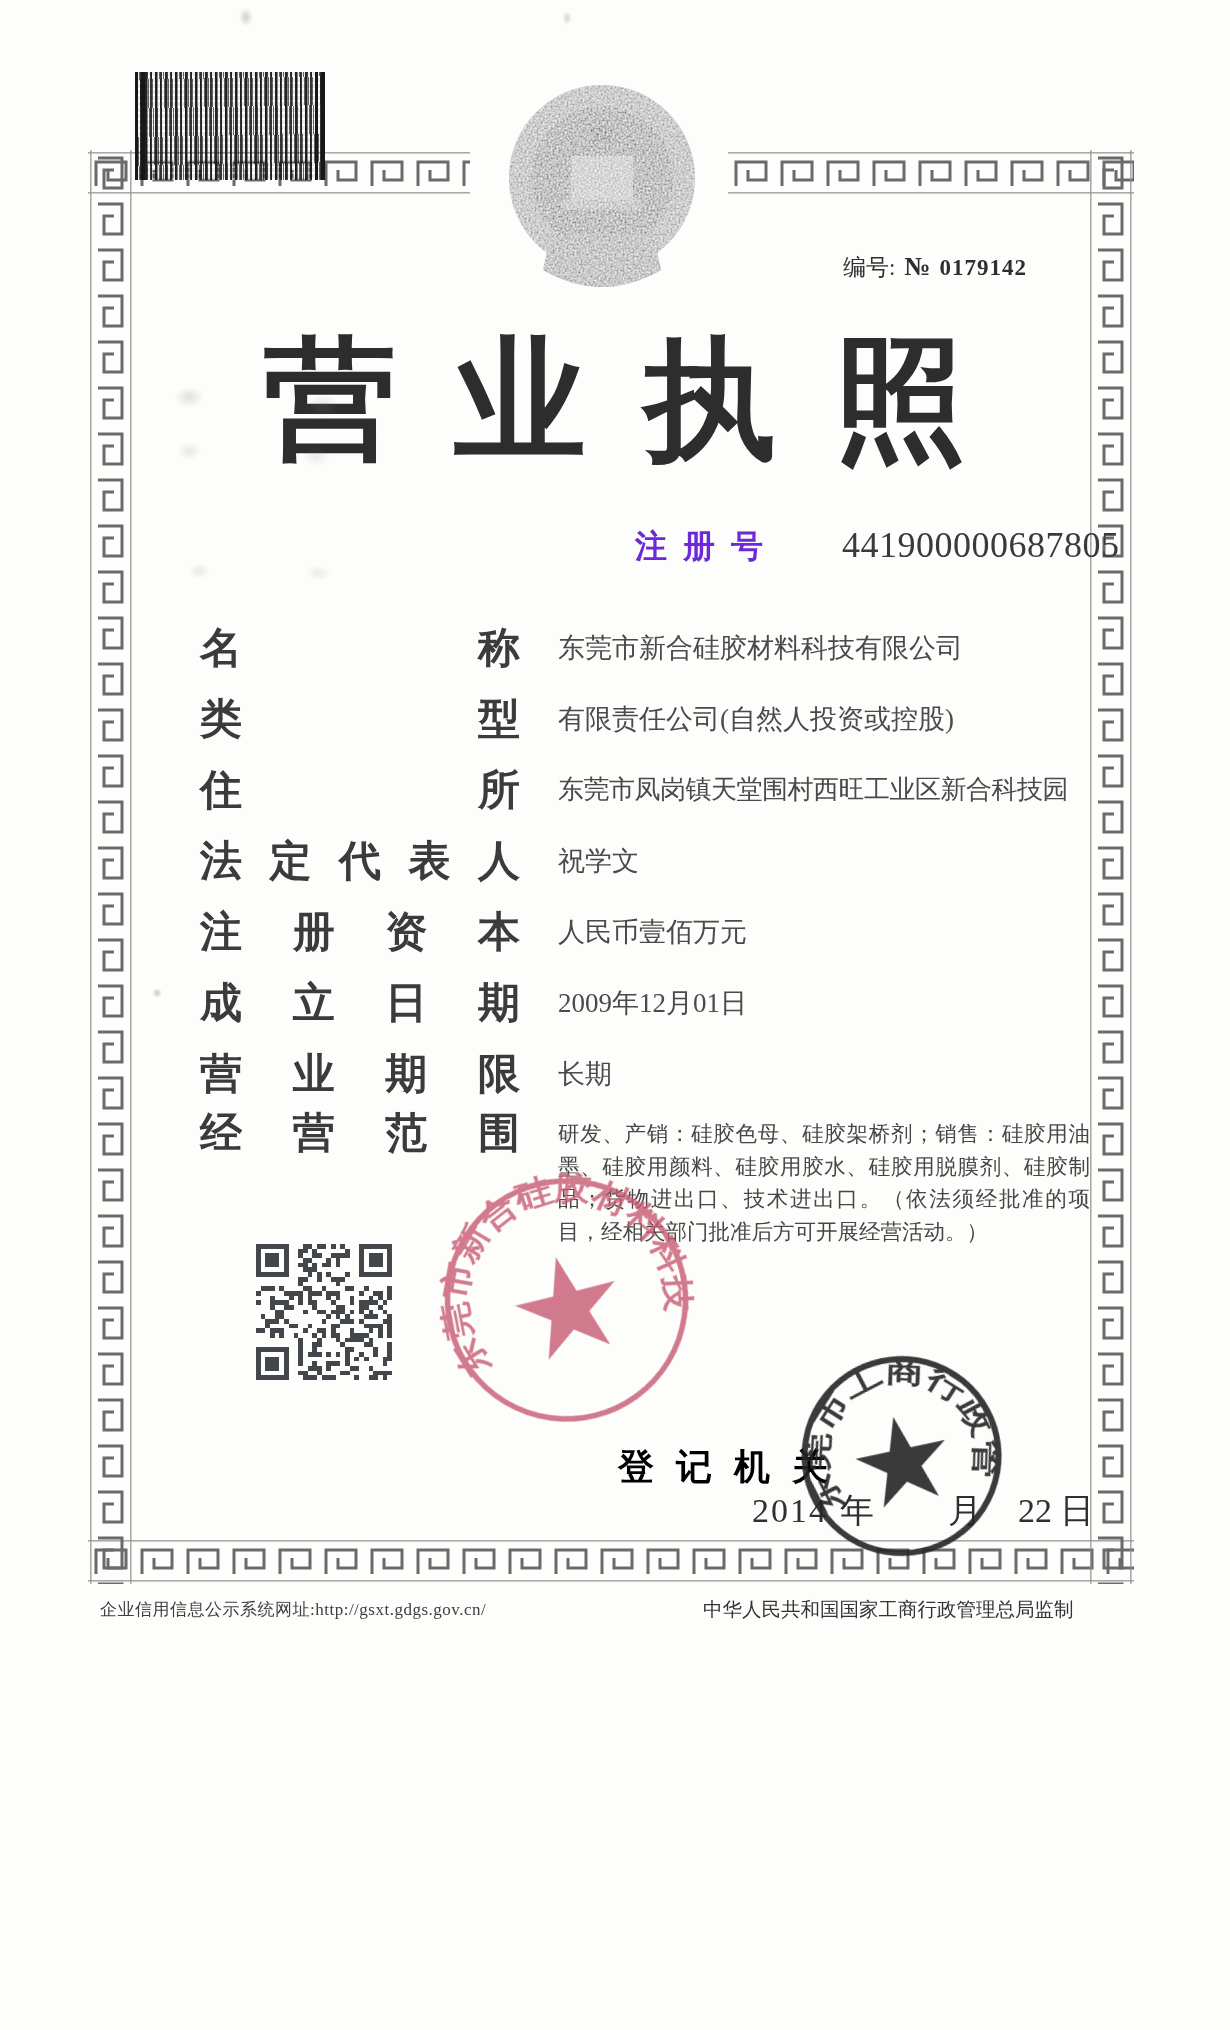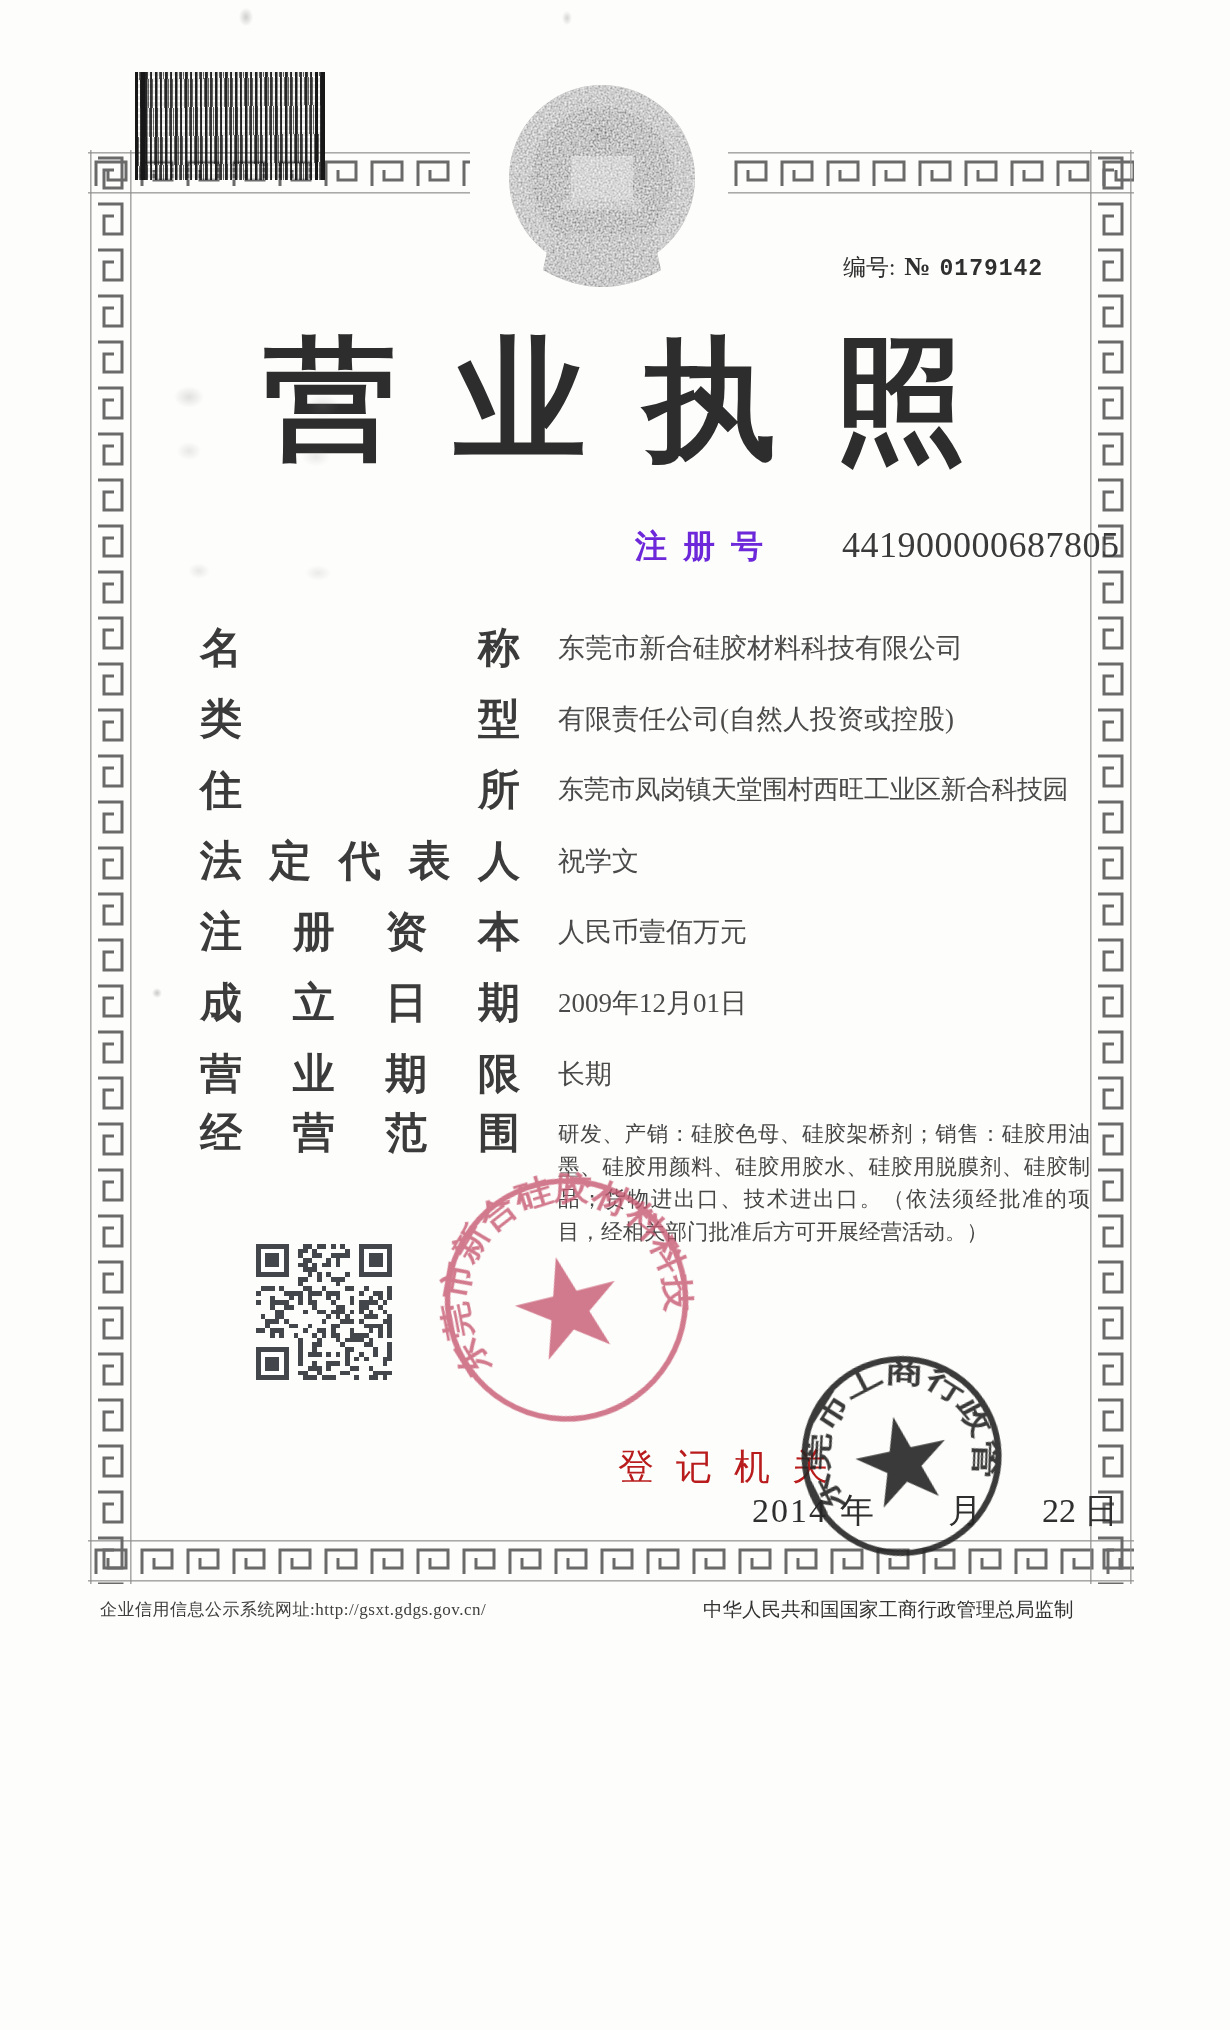--- a/index.html
+++ b/index.html
@@ -17,21 +17,21 @@
       repeating-linear-gradient(90deg, rgba(45,45,45,.55) 0 3px, rgba(255,255,255,0) 3px 10px),
       repeating-linear-gradient(88deg, rgba(10,10,10,.6) 0 1px, rgba(255,255,255,0) 1px 4px),
       repeating-linear-gradient(0deg, rgba(255,255,255,.35) 0 2px, rgba(0,0,0,.08) 2px 6px);
     filter:blur(.4px) contrast(1.05);}
   #barcode .edgebar{position:absolute;top:0;bottom:0;background:#1c1c1c;}
 
   
   #serial{position:absolute;left:843px;top:252px;display:flex;align-items:baseline;gap:9px;
           font-size:23px;color:#2f2f2f;}
   #serial .nomark{font-weight:bold;font-size:26px;font-family:"Liberation Serif",serif;}
-  #serial .digits{font-family:Liberation Mono, monospace;font-size:23px;font-weight:600;letter-spacing:1px;}
+  #serial .digits{font-family:Liberation Serif, serif;font-size:23px;font-weight:600;letter-spacing:1px;}
 
   
   #title{position:absolute;left:0;right:0;top:326px;text-align:center;
          font-family:"DejaVu Sans","Liberation Sans",sans-serif;font-weight:900;
          font-size:132px;line-height:1.12;letter-spacing:58px;text-indent:58px;color:#2d2d2d;
          filter:blur(.3px);}
 
   
   #regno{position:absolute;left:635px;top:524px;display:flex;align-items:baseline;gap:26px;}
   #regno .lbl{font-size:32px;letter-spacing:16px;color:#6d28d9;font-weight:600;}
@@ -49,27 +49,27 @@
                     text-align:justify;margin-top:6px;color:#464646;}
 
   
   #qrbox{position:absolute;left:256px;top:1244px;width:136px;height:136px;}
 
   
   #company-seal{position:absolute;left:428px;top:1160px;transform:rotate(-14deg);opacity:.8;filter:blur(.4px);}
   #registrar-seal{position:absolute;left:782px;top:1338px;transform:rotate(-12deg);opacity:.9;filter:blur(.25px);}
 
   
-  #registrar-label{position:absolute;left:618px;top:1443px;font-size:36px;font-weight:400;
-                   letter-spacing:22px;color:#b91c1c;}
+  #registrar-label{position:absolute;left:618px;top:1443px;font-size:36px;font-weight:700;
+                   letter-spacing:22px;color:#000000;}
   #issue-date{position:absolute;left:752px;top:1488px;font-size:34px;color:#2f2f2f;display:flex;align-items:baseline;}
   #issue-date .y{letter-spacing:2px;}
   #issue-date .u1{margin-left:12px;}
   #issue-date .u2{margin-left:74px;}
-  #issue-date .d{margin-left:60px;}
+  #issue-date .d{margin-left:36px;}
   #issue-date .u3{margin-left:8px;}
 
   
   #footer-left{position:absolute;left:100px;top:1598px;font-size:17px;color:#3f3f3f;letter-spacing:.5px;}
   #footer-right{position:absolute;left:703px;top:1596px;font-size:19.5px;font-weight:400;color:#333;}
 
   
   .smudge{position:absolute;background:radial-gradient(closest-side,#7a7a7a,rgba(122,122,122,0) 72%);}
   .s1{left:168px;top:382px;width:42px;height:30px;opacity:.22;}
   .s2{left:300px;top:390px;width:46px;height:32px;opacity:.18;}

